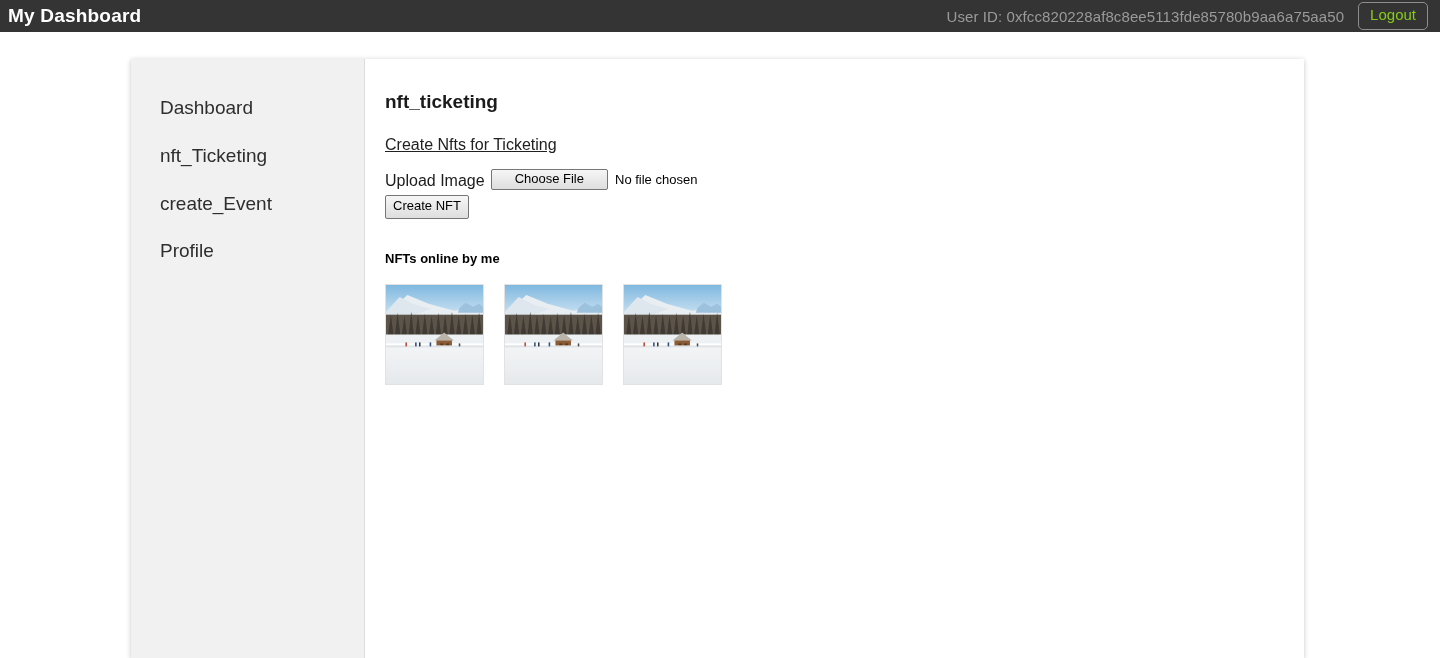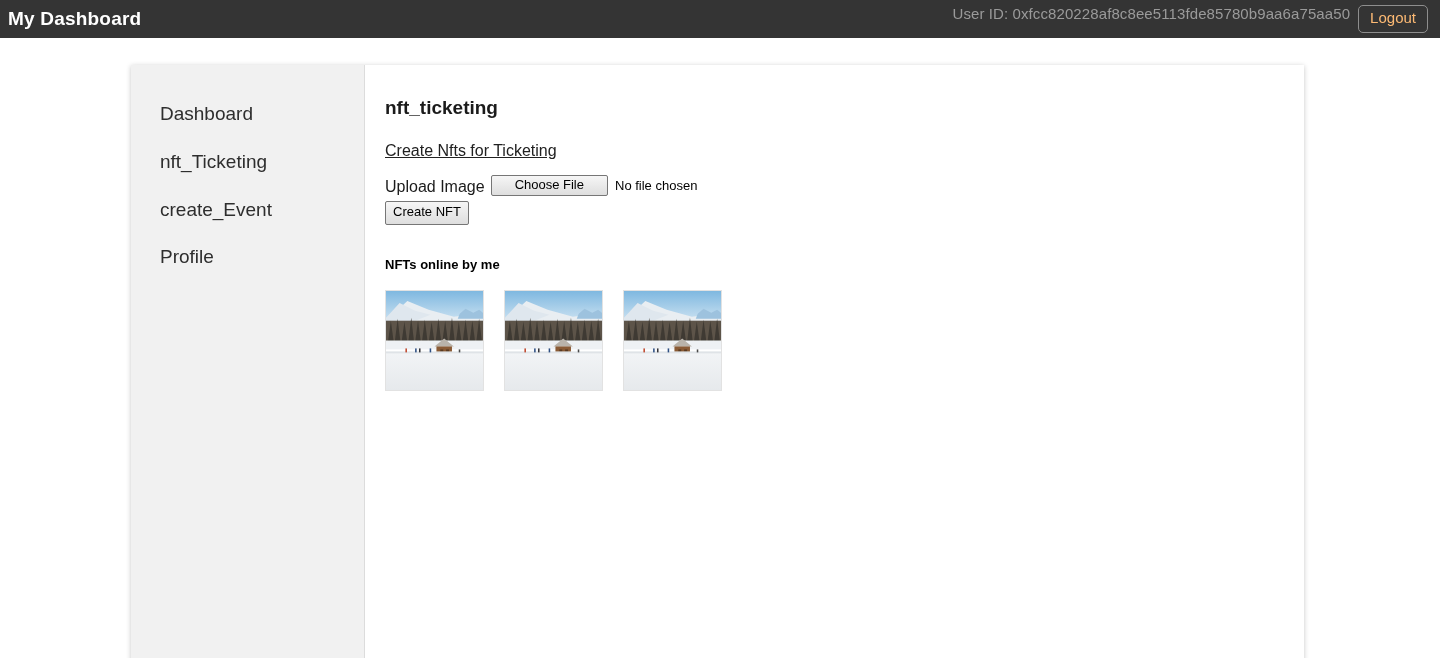--- a/index.html
+++ b/index.html
@@ -8,47 +8,48 @@
     margin: 0; padding: 0;
     width: 1440px; height: 658px;
     overflow: hidden;
     background: #ffffff;
     font-family: "Liberation Sans", sans-serif;
   }
 
   
   .topbar {
     position: relative;
-    height: 38px;
+    height: 32px;
     background: #343434;
     display: flex;
     align-items: center;
     padding: 0 12px 0 8px;
   }
   .brand {
     color: #ffffff;
     font-size: 19px;
     font-weight: bold;
     letter-spacing: 0.2px;
     white-space: nowrap;
   }
   .topbar-right {
     margin-left: auto;
     display: flex;
-    gap: 8px;
+    align-items: center;
+    gap: 14px;
   }
   .user-id {
     color: #9a9a9a;
     font-size: 15px;
     white-space: nowrap;
     letter-spacing: 0.1px;
   }
   .logout-btn {
     background: #343434;
-    color: #fdba74;
+    color: #84cc16;
     border: 1px solid #8e8e8e;
     border-radius: 5px;
     font-family: "Liberation Sans", sans-serif;
     font-size: 15px;
     padding: 4px 11px 5px;
     cursor: pointer;
     line-height: 1.1;
   }
 
   

